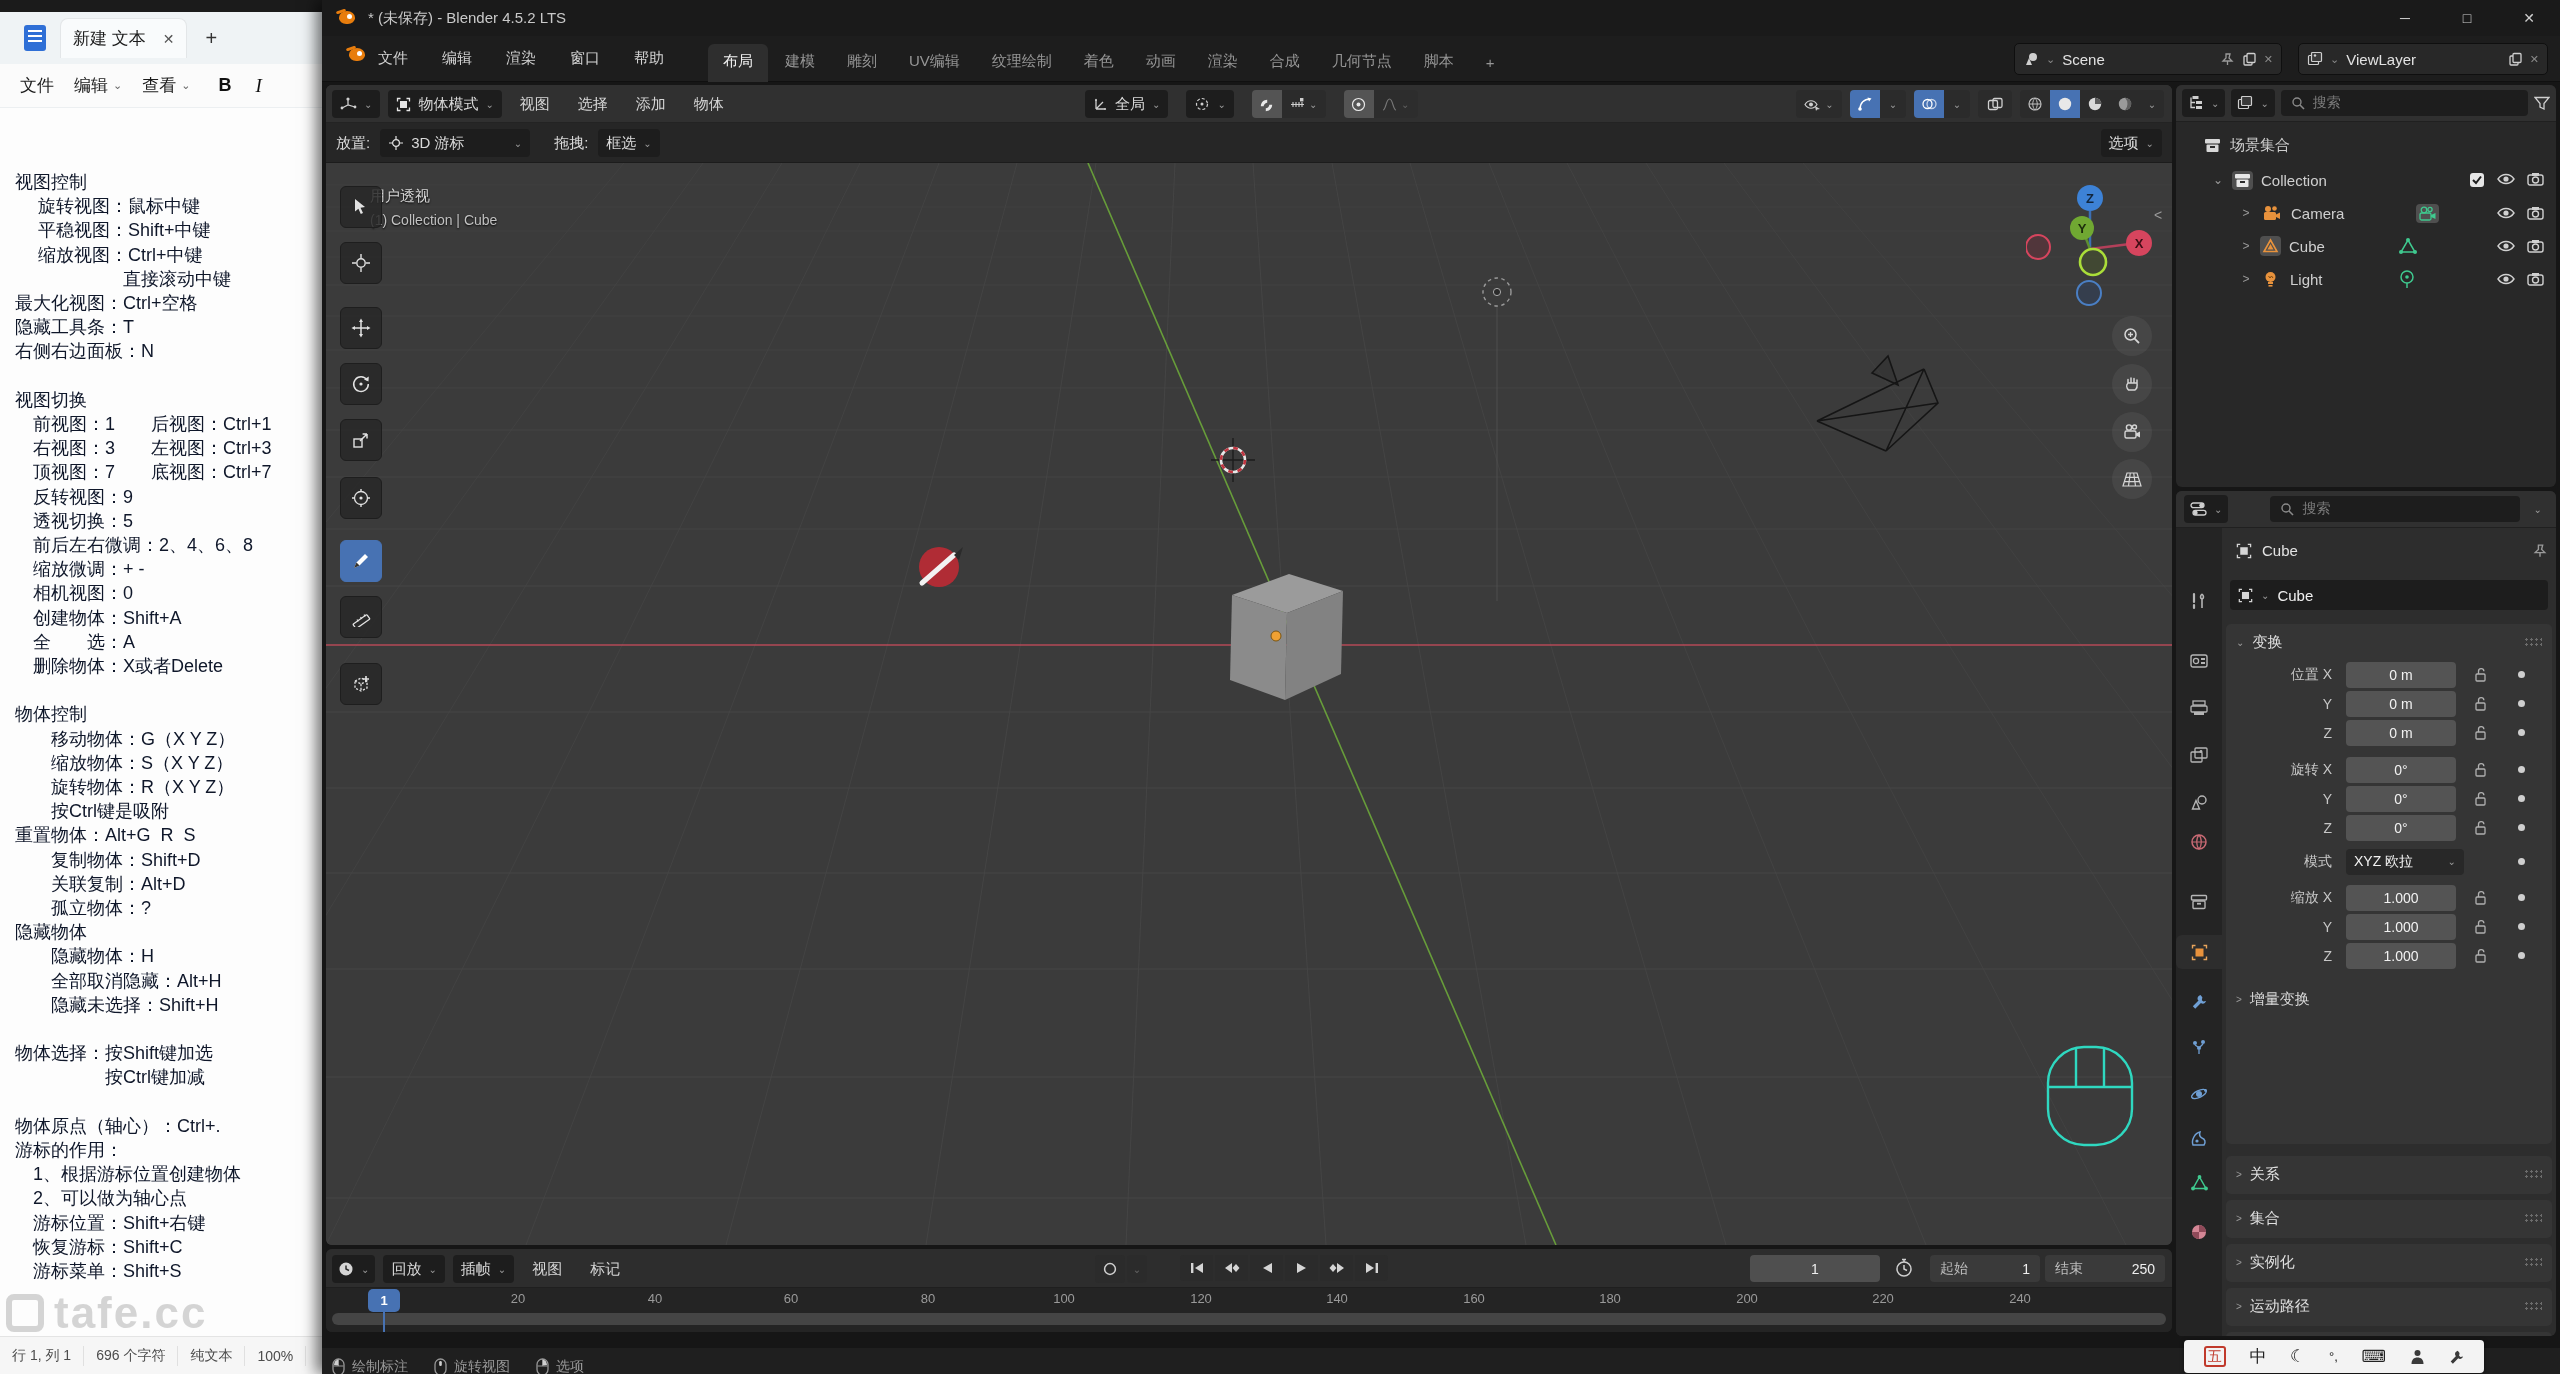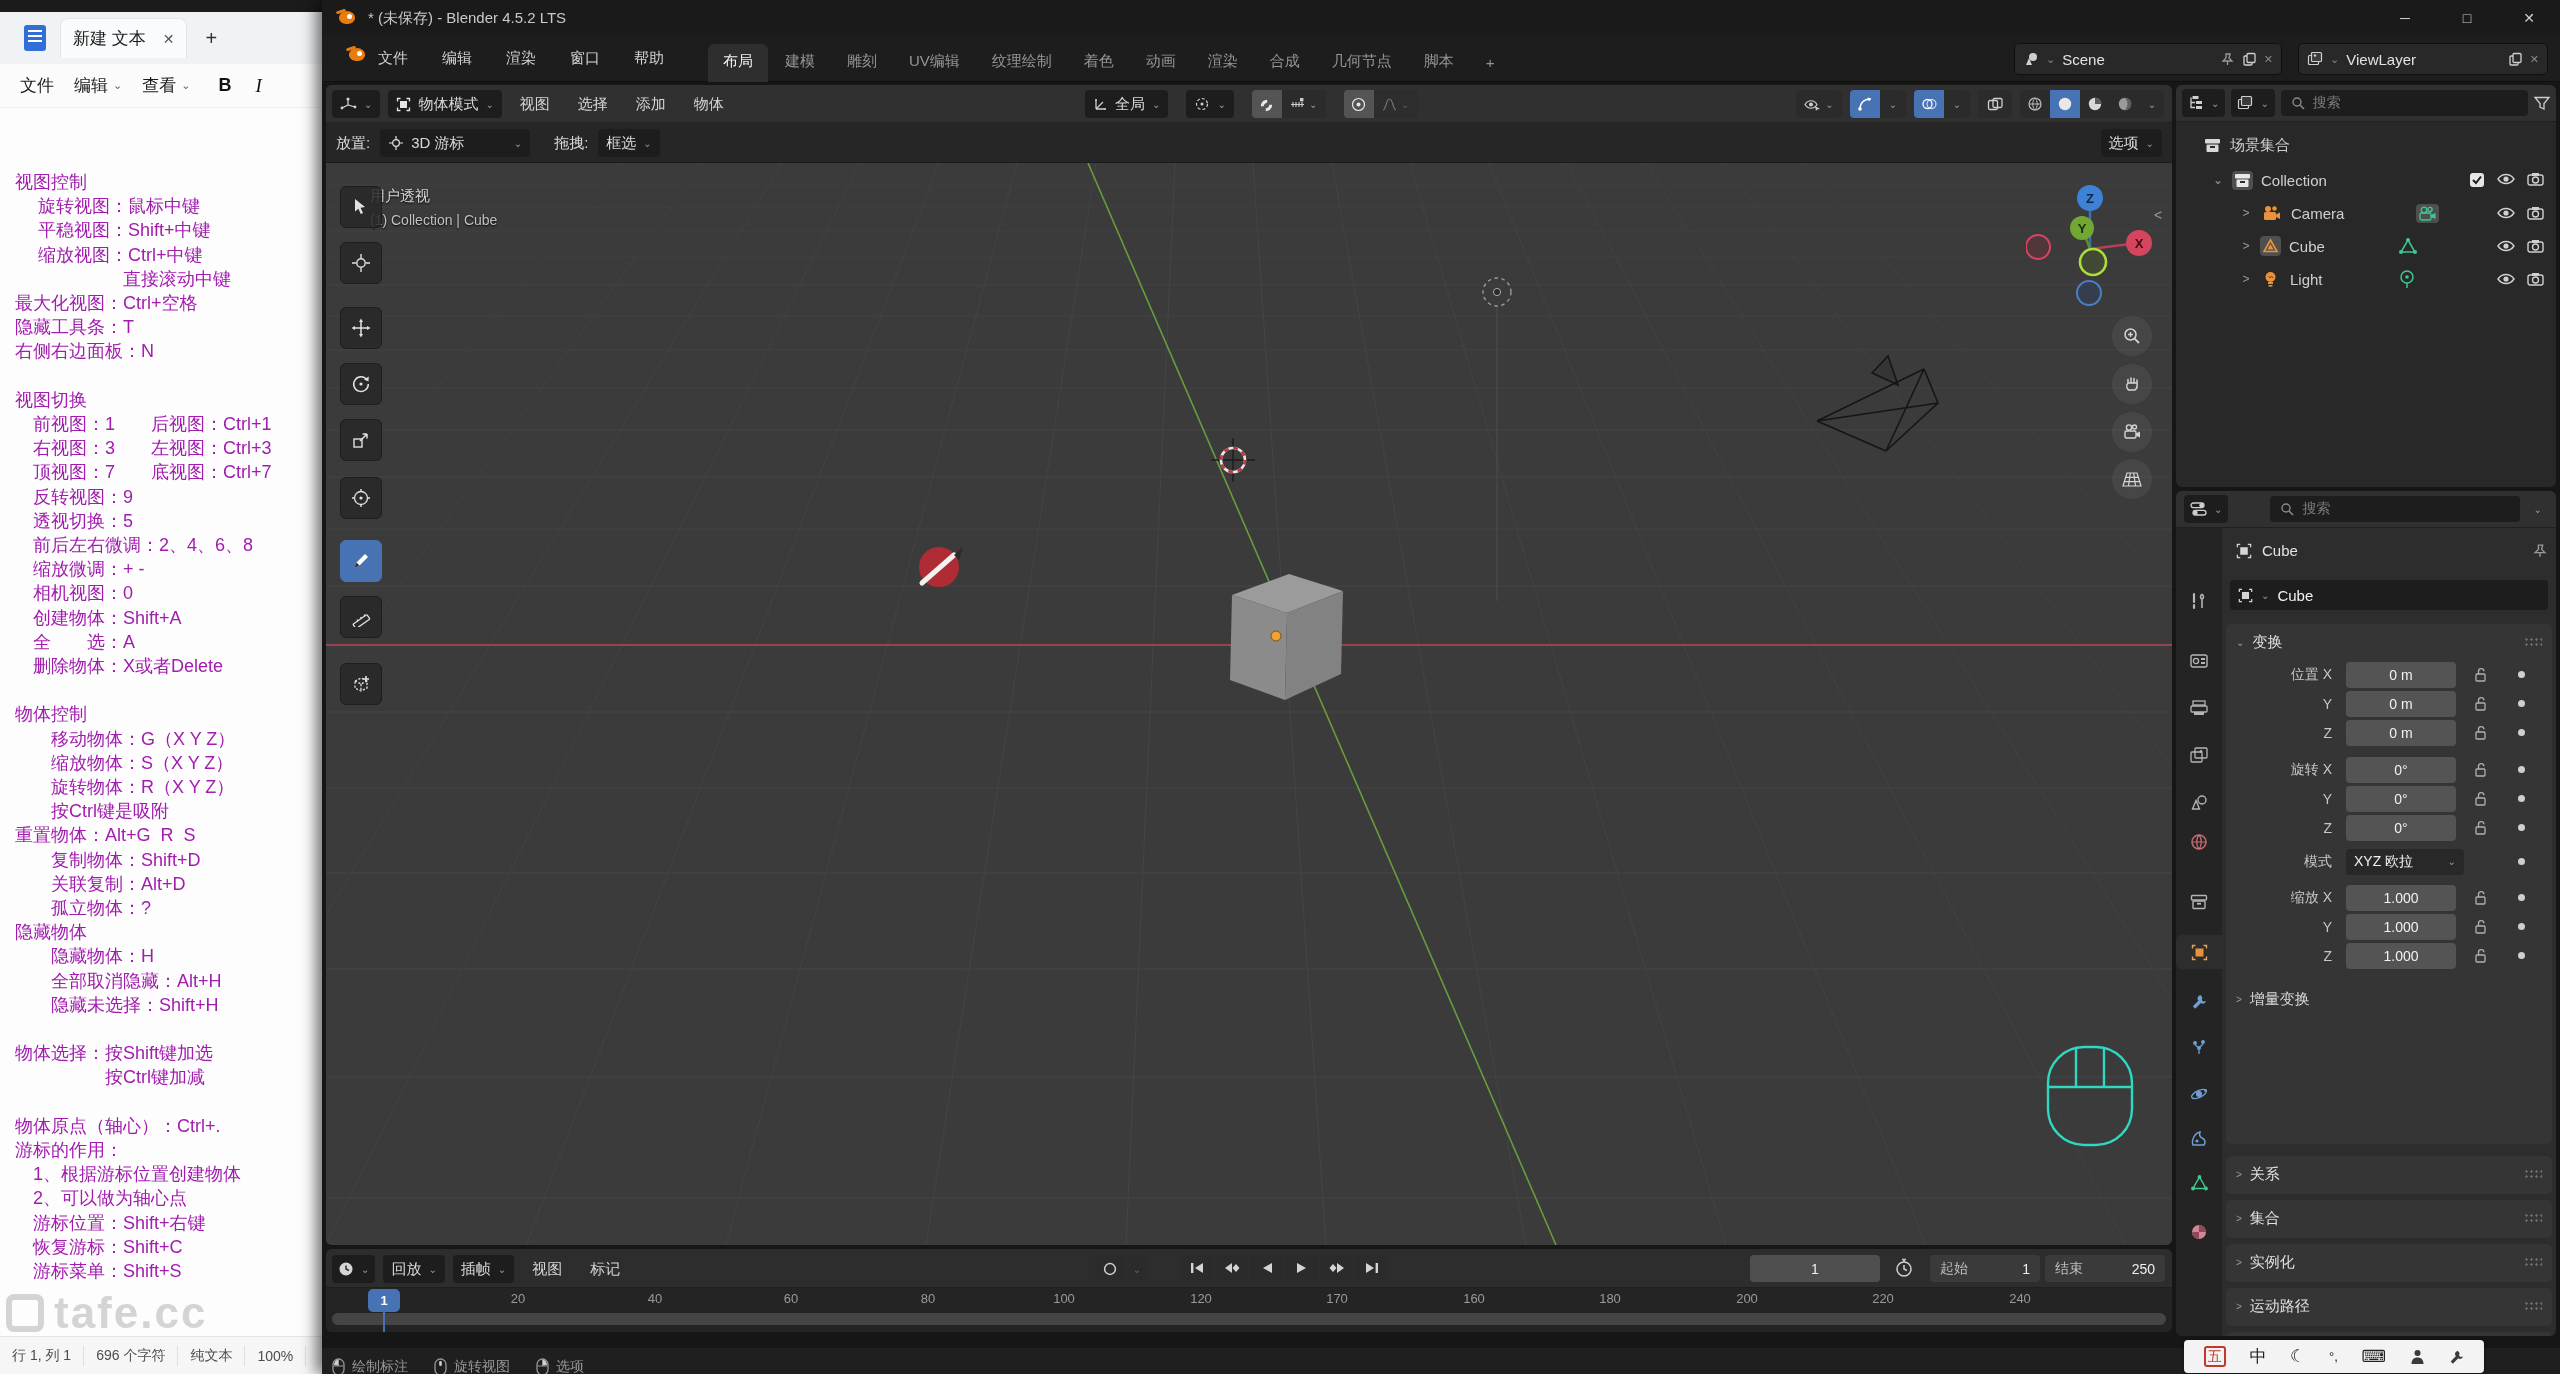--- a/index.html
+++ b/index.html
@@ -18,21 +18,21 @@
   .np-tab { height:40px; margin-left:12px; background:#f9fbfc; border:1px solid #e3e6e8; border-bottom:none; border-radius:8px 8px 0 0; display:flex; align-items:center; padding:0 12px; gap:17px; }
   .np-tab-title { font-size:17px; color:#1c1c1c; }
   .np-tab-close { font-size:14px; color:#555; }
   .np-newtab { margin-left:18px; font-size:20px; color:#333; }
   #np-menubar { position:absolute; left:0; top:64px; width:322px; height:44px; background:#fbfbfb; display:flex; align-items:center; gap:8px; padding:0 14px; border-bottom:1px solid #eceff1; }
   .np-menu { font-size:17px; color:#1b1b1b; padding:4px 6px; display:flex; gap:5px; align-items:center; }
   .np-menu .chev { font-size:11px; color:#666; }
   .np-fmt-b { font-weight:bold; font-size:18px; color:#111; margin-left:14px; }
   .np-fmt-i { font-style:italic; font-family:"Liberation Serif","DejaVu Serif",serif; font-size:19px; color:#111; margin-left:16px; }
   #np-text { position:absolute; left:0; top:108px; width:322px; height:1228px; background:#fdfdfd; padding:62px 0 0 15px; overflow:hidden; }
-  .np-line { white-space:pre; font-size:18px; line-height:24.2px; color:#a21caf; min-height:24.2px; }
+  .np-line { white-space:pre; font-size:18px; line-height:24.2px; color:#0f172a; min-height:24.2px; }
   #np-status { position:absolute; left:0; bottom:0; width:322px; height:38px; background:#f6f6f6; border-top:1px solid #e4e4e4; display:flex; align-items:center; font-size:14px; color:#4c4c4c; gap:0; }
   .np-st { padding:0 12px; border-right:1px solid #e0e0e0; height:20px; display:flex; align-items:center; }
   #watermark { position:absolute; left:6px; top:1288px; font-size:44px; font-weight:bold; color:#8a8a8a; opacity:.35; letter-spacing:2px; display:flex; gap:10px; align-items:center; }
   #watermark .wm-box { width:38px; height:38px; border:6px solid #8a8a8a; border-radius:8px; }
 
   
   #blender { position:absolute; left:322px; top:0; width:2238px; height:1374px; background:#161616; box-shadow:-6px 0 14px rgba(0,0,0,.55); }
   
   #b-titlebar { position:absolute; left:0; top:0; width:2238px; height:36px; background:#1a1a1a; display:flex; align-items:center; }
   .b-logo { width:22px; height:22px; position:relative; margin-left:14px; }
@@ -1194,21 +1194,21 @@
           <span>250</span>
         </span>
       </div>
       <div id="tl-ruler">
         <span class="tick" style="left:192px;">20</span>
         <span class="tick" style="left:329px;">40</span>
         <span class="tick" style="left:465px;">60</span>
         <span class="tick" style="left:602px;">80</span>
         <span class="tick" style="left:738px;">100</span>
         <span class="tick" style="left:875px;">120</span>
-        <span class="tick" style="left:1011px;">170</span>
+        <span class="tick" style="left:1011px;">140</span>
         <span class="tick" style="left:1148px;">160</span>
         <span class="tick" style="left:1284px;">180</span>
         <span class="tick" style="left:1421px;">200</span>
         <span class="tick" style="left:1557px;">220</span>
         <span class="tick" style="left:1694px;">240</span>
         <div id="tl-scroll"></div>
         <div id="tl-curline"></div>
         <div id="tl-curframe">1</div>
       </div>
     </div>

